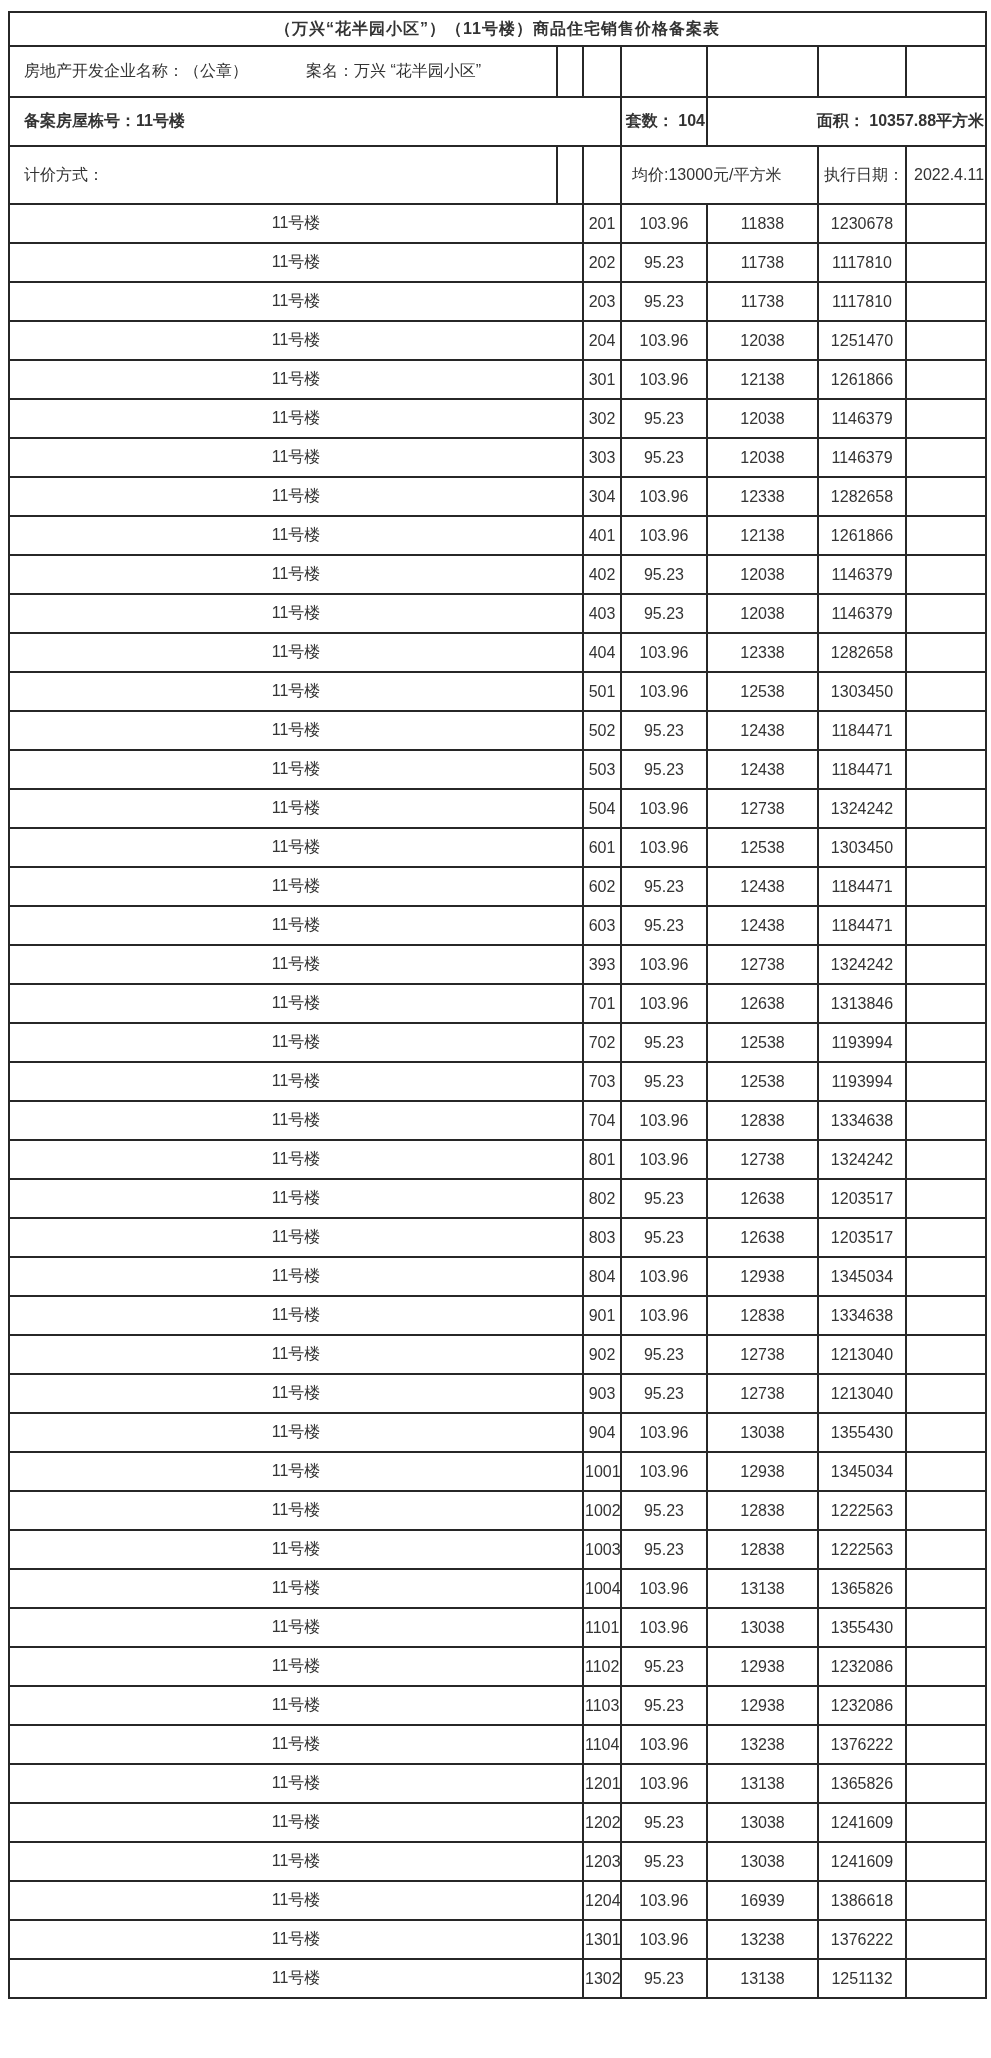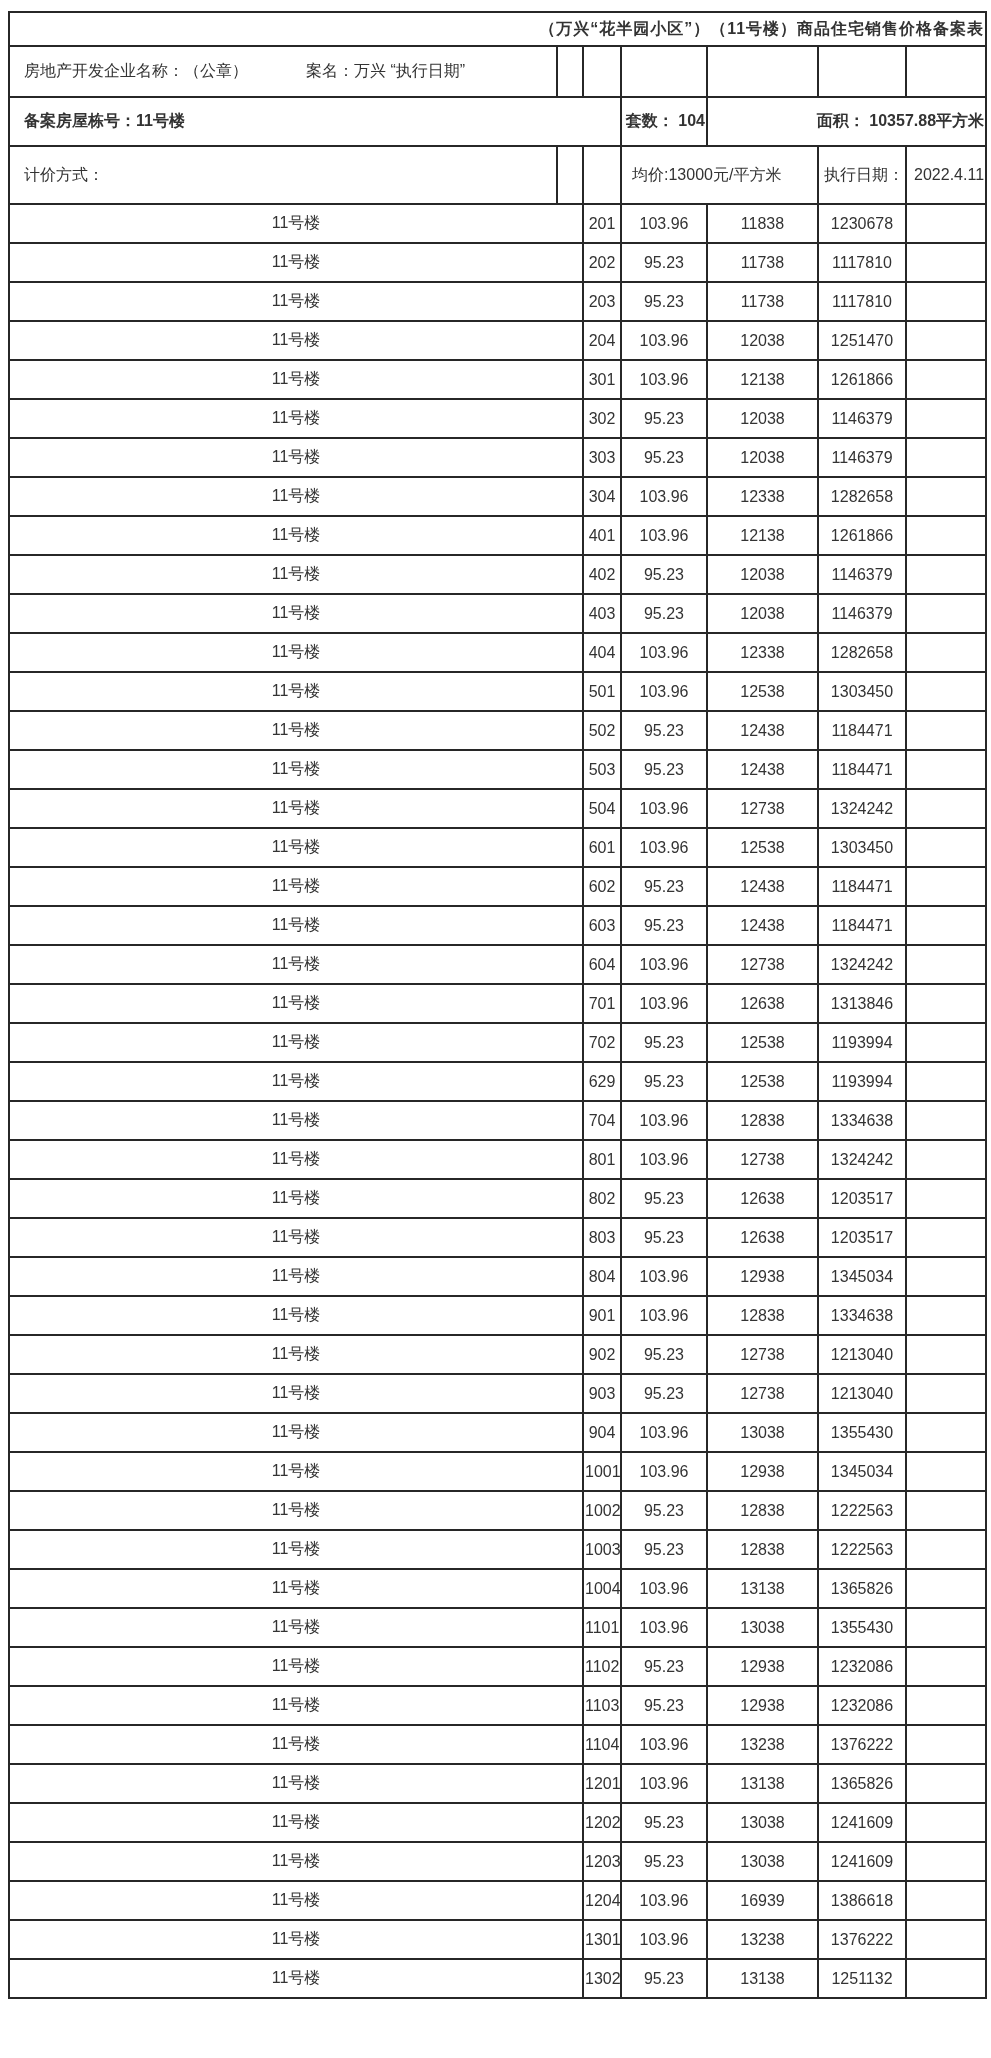--- a/index.html
+++ b/index.html
@@ -18,21 +18,21 @@
   table.filing td{
     border:2px solid #272727;
     overflow:hidden;
     white-space:nowrap;
     vertical-align:middle;
     color:#333333;
     font-size:16px;
   }
   td.title-cell{
     height:30px;
-    text-align:right;
+    text-align:center;
     font-size:23px;
     font-weight:bold;
     color:#1c1c1c;
     letter-spacing:1px;
   }
   tr.info-row-1 td{height:47px;}
   tr.info-row-2 td{height:45px;font-weight:bold;}
   tr.info-row-3 td{height:54px;}
   td.left-pad{padding-left:14px;text-align:left;}
   .case-name{margin-left:58px;}
@@ -63,21 +63,21 @@
       <col style="width:111px">
       <col style="width:88px">
       <col style="width:80px">
     </colgroup>
     <tbody>
       <tr>
         <td class="title-cell" colspan="7">（万兴“花半园小区”）（11号楼）商品住宅销售价格备案表</td>
       </tr>
       <tr class="info-row-1">
         <td class="left-pad">
-          <span>房地产开发企业名称：（公章）</span><span class="case-name">案名：万兴 “执行日期”</span>
+          <span>房地产开发企业名称：（公章）</span><span class="case-name">案名：万兴 “花半园小区”</span>
         </td>
         <td></td>
         <td></td>
         <td></td>
         <td></td>
         <td></td>
         <td></td>
       </tr>
       <tr class="info-row-2">
         <td class="left-pad" colspan="3">备案房屋栋号：11号楼</td>
@@ -241,21 +241,21 @@
         <tr class="data-row">
           <td class="td-building" colspan="2">11号楼</td>
           <td class="td-room">603</td>
           <td class="td-num">95.23</td>
           <td class="td-num">12438</td>
           <td class="td-num">1184471</td>
           <td class="td-remark"></td>
         </tr>
         <tr class="data-row">
           <td class="td-building" colspan="2">11号楼</td>
-          <td class="td-room">604</td>
+          <td class="td-room">393</td>
           <td class="td-num">103.96</td>
           <td class="td-num">12738</td>
           <td class="td-num">1324242</td>
           <td class="td-remark"></td>
         </tr>
         <tr class="data-row">
           <td class="td-building" colspan="2">11号楼</td>
           <td class="td-room">701</td>
           <td class="td-num">103.96</td>
           <td class="td-num">12638</td>
@@ -265,21 +265,21 @@
         <tr class="data-row">
           <td class="td-building" colspan="2">11号楼</td>
           <td class="td-room">702</td>
           <td class="td-num">95.23</td>
           <td class="td-num">12538</td>
           <td class="td-num">1193994</td>
           <td class="td-remark"></td>
         </tr>
         <tr class="data-row">
           <td class="td-building" colspan="2">11号楼</td>
-          <td class="td-room">629</td>
+          <td class="td-room">703</td>
           <td class="td-num">95.23</td>
           <td class="td-num">12538</td>
           <td class="td-num">1193994</td>
           <td class="td-remark"></td>
         </tr>
         <tr class="data-row">
           <td class="td-building" colspan="2">11号楼</td>
           <td class="td-room">704</td>
           <td class="td-num">103.96</td>
           <td class="td-num">12838</td>

